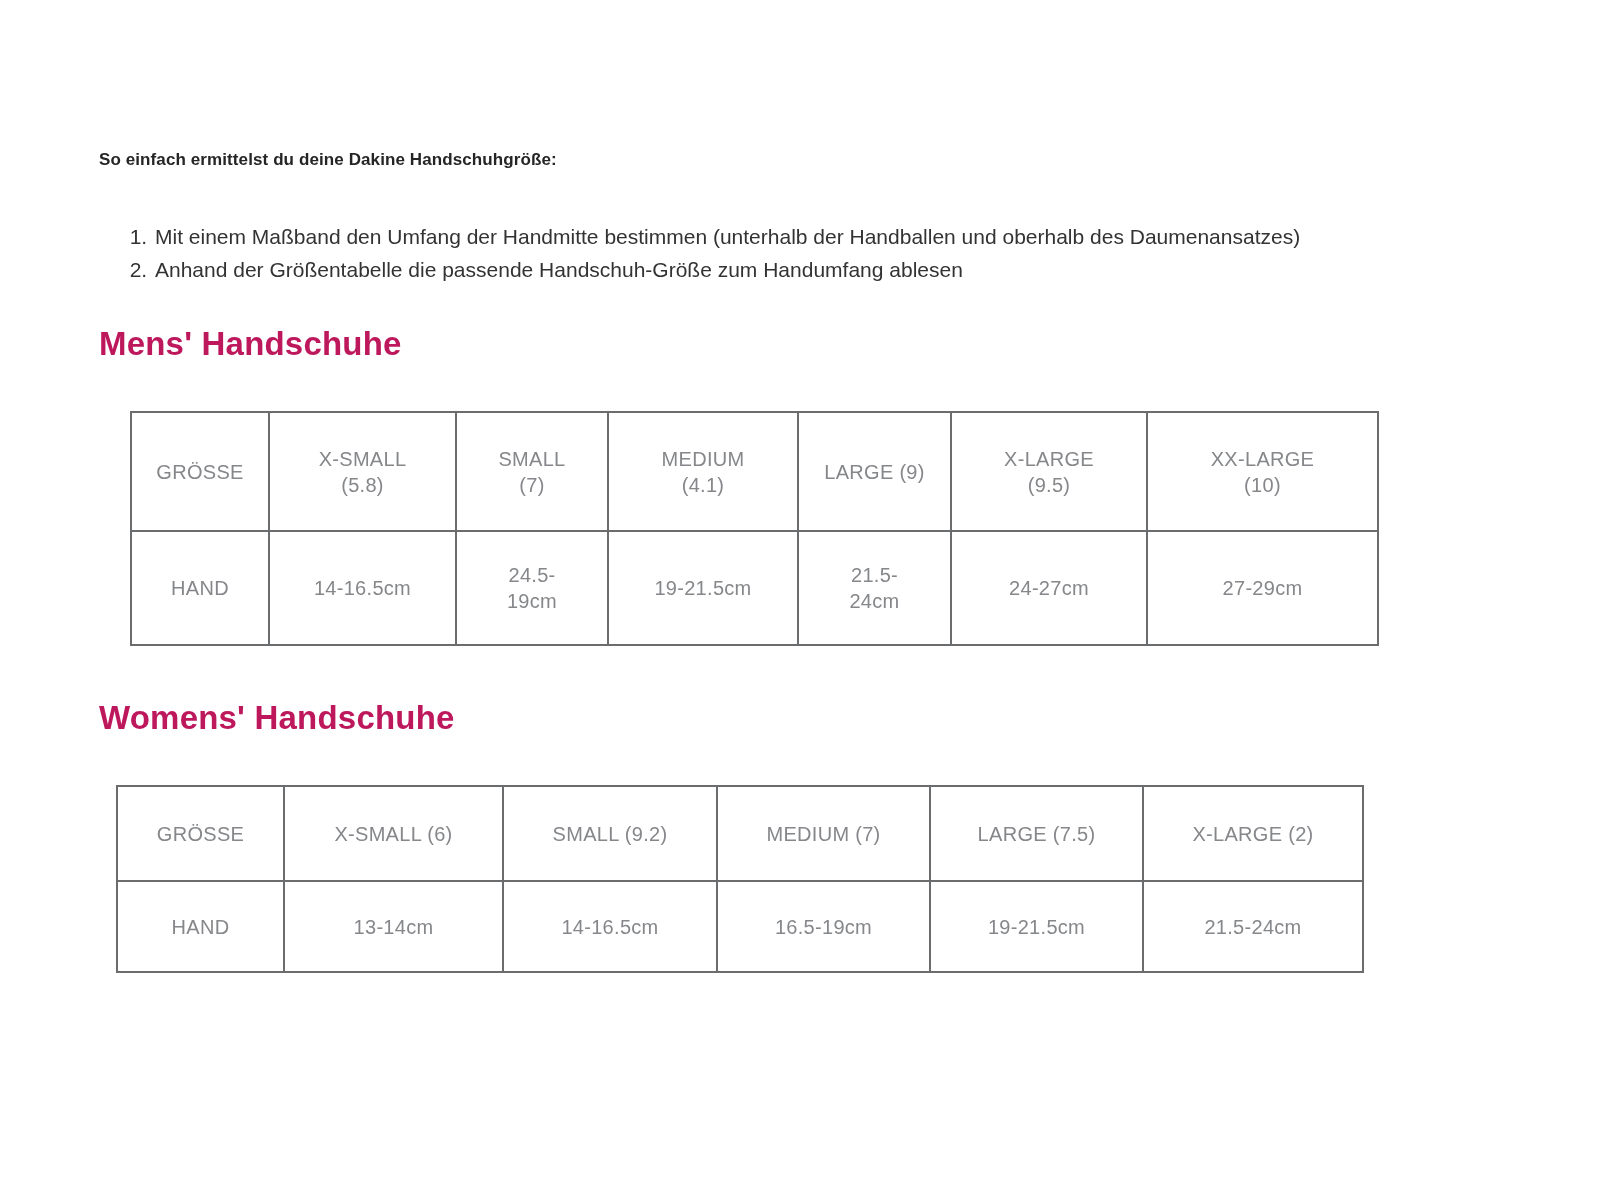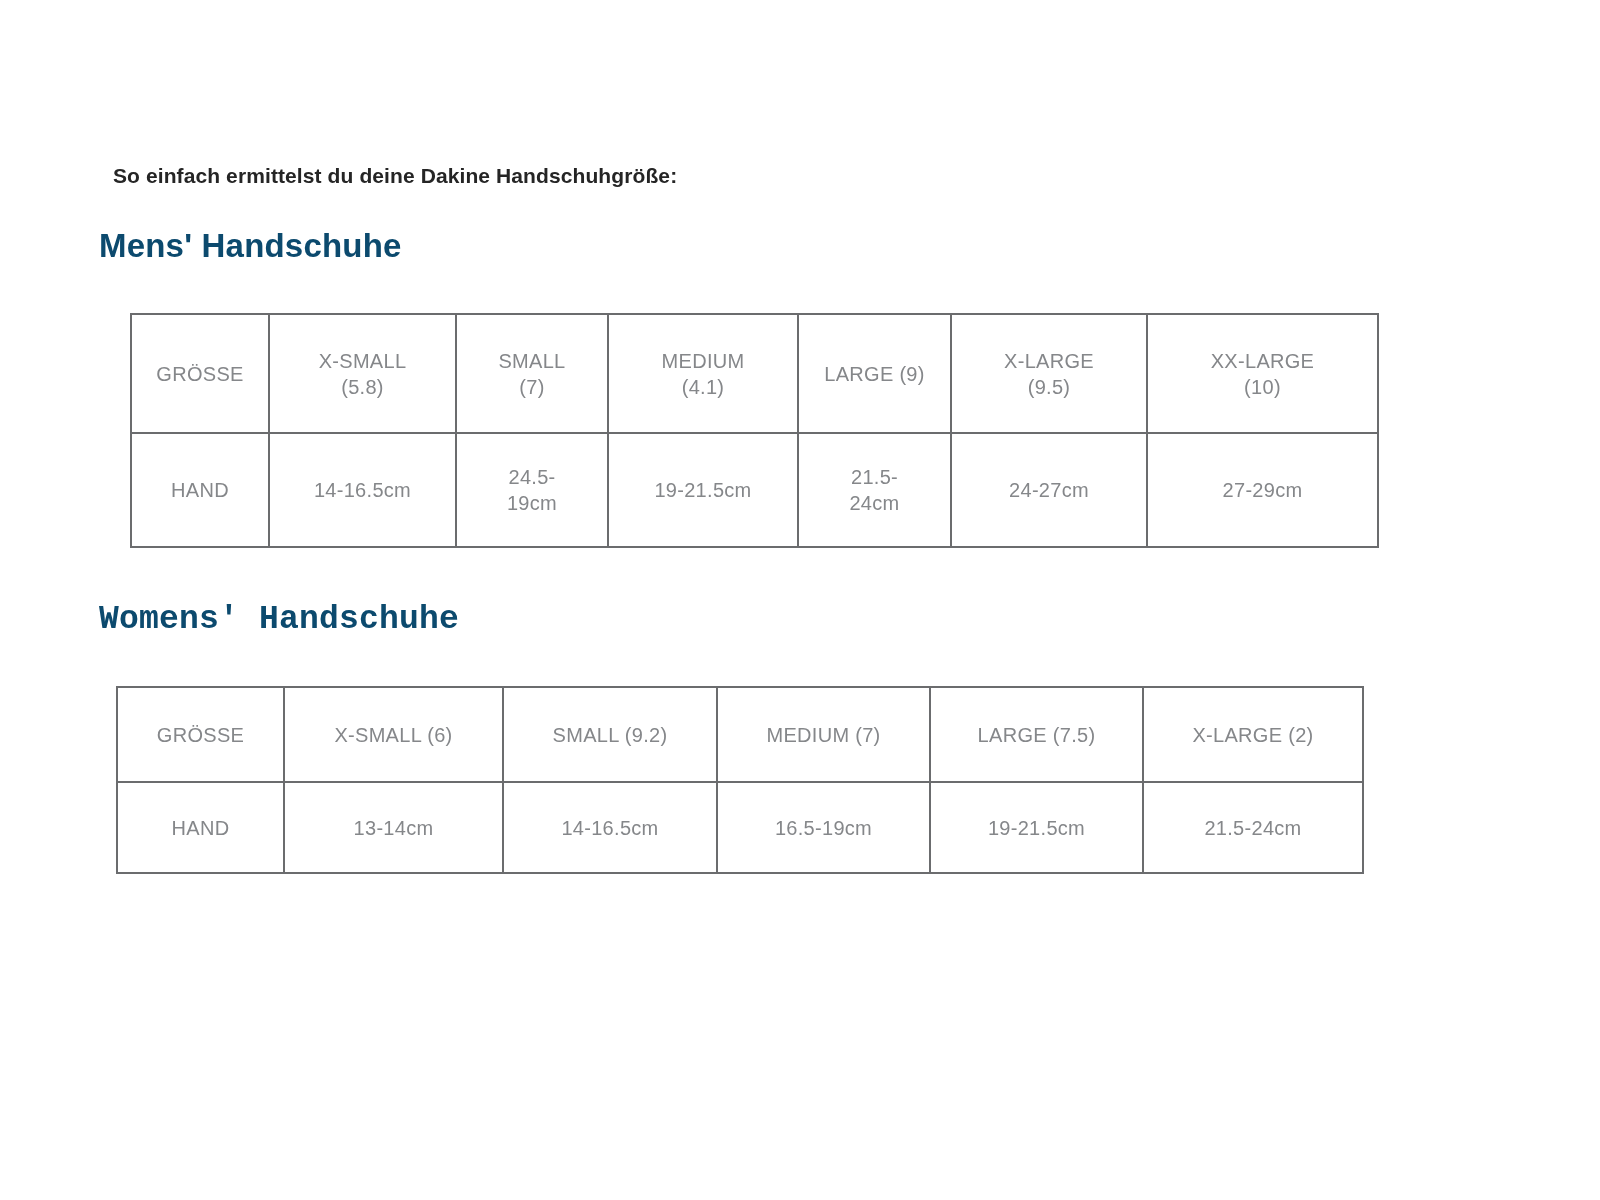--- a/index.html
+++ b/index.html
@@ -10,51 +10,50 @@
   body {
     width: 1600px;
     height: 1200px;
     font-family: "Liberation Sans", "DejaVu Sans", sans-serif;
     overflow: hidden;
   }
   .page {
     padding: 146px 60px 0 95px;
   }
   .intro-heading {
-    font-size: 21px;
+    font-size: 17px;
     font-weight: bold;
     color: #252525;
-    margin: 18px;
+    margin: 4px;
     letter-spacing: 0.1px;
   }
   ol.steps {
     margin: 50px 0 0 0;
     padding-left: 58px;
     font-size: 21px;
     line-height: 33px;
     color: #333333;
   }
   ol.steps li {
     padding-left: 2px;
   }
   .section-heading {
     font-size: 33px;
     font-weight: bold;
-    color: #0c4a6e;
+    color: #be185d;
     margin: 0;
     letter-spacing: 0.2px;
   }
   .mens-heading {
     margin-top: 39px;
     margin-left: 4px;
   }
   .womens-heading {
     margin-top: 53px;
     margin-left: 4px;
-    font-family: Liberation Mono, monospace;
   }
   table.size-table {
     border-collapse: collapse;
     table-layout: fixed;
     margin-top: 48px;
   }
   table.size-table td {
     border: 2px solid #6b6c6e;
     color: #85878a;
     font-size: 20px;
@@ -78,20 +77,24 @@
   .womens-table tr.row-size td { height: 81px; }
   .womens-table tr.row-hand td { height: 77px; }
 </style>
 </head>
 <body>
 
 <div class="page">
 
   <p class="intro-heading">So einfach ermittelst du deine Dakine Handschuhgröße:</p>
 
+  <ol class="steps">
+    <li>Mit einem Maßband den Umfang der Handmitte bestimmen (unterhalb der Handballen und oberhalb des Daumenansatzes)</li>
+    <li>Anhand der Größentabelle die passende Handschuh-Größe zum Handumfang ablesen</li>
+  </ol>
 
   <h2 class="section-heading mens-heading">Mens' Handschuhe</h2>
 
   <table class="size-table mens-table">
     <colgroup>
       <col style="width:138px">
         <col style="width:187px">
         <col style="width:152px">
       <col style="width:190px">
         <col style="width:153px">

